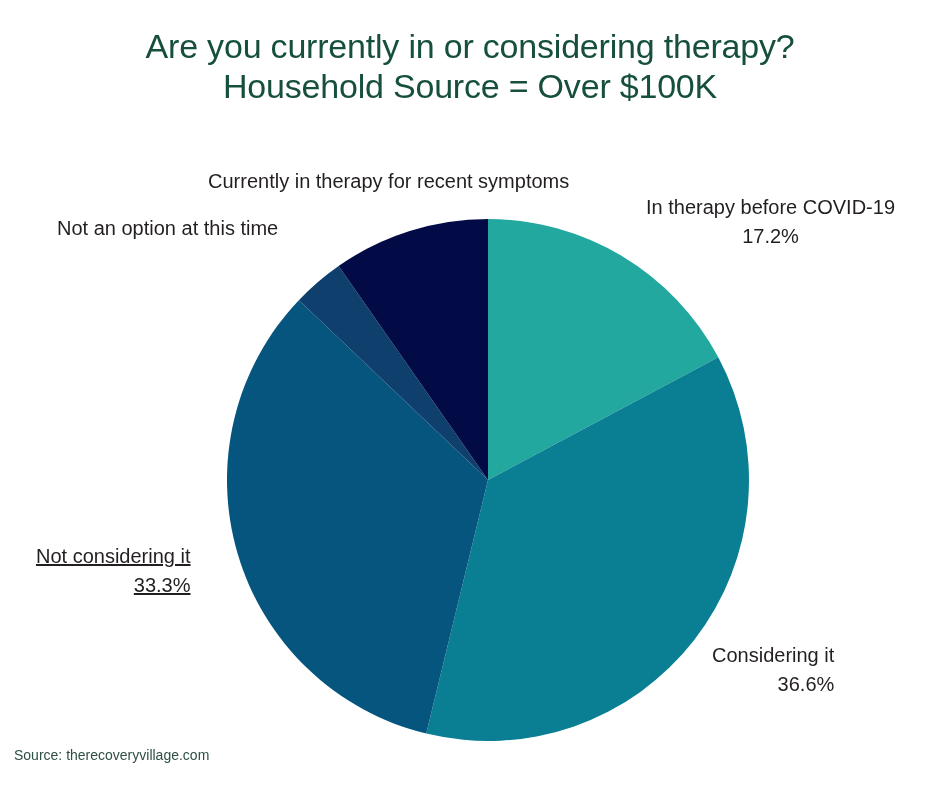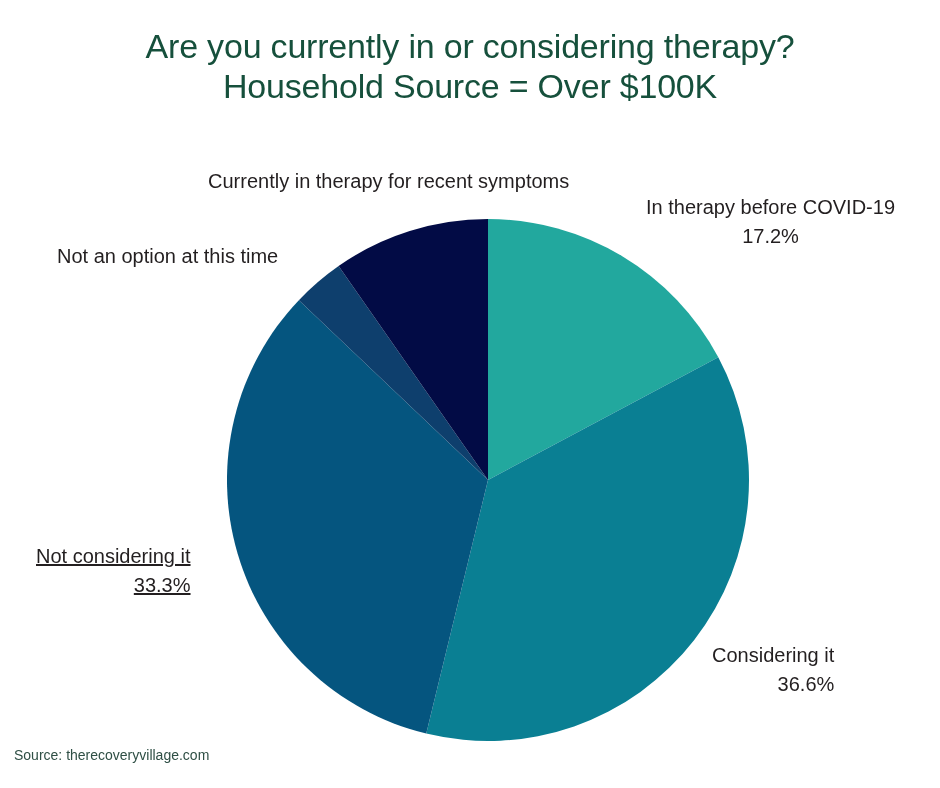--- a/index.html
+++ b/index.html
@@ -84,21 +84,21 @@
     text-align: right;
   }
   .lbl-pos-2 { 
     left: 36px;
     top: 542px;
     text-align: right;
     text-decoration: underline;
   }
   .lbl-pos-3 { 
     left: 57px;
-    top: 242px;
+    top: 214px;
     text-align: center;
   }
   .lbl-pos-4 { 
     left: 208px;
     top: 167px;
     text-align: center;
   }
 
   
   .source-note {

